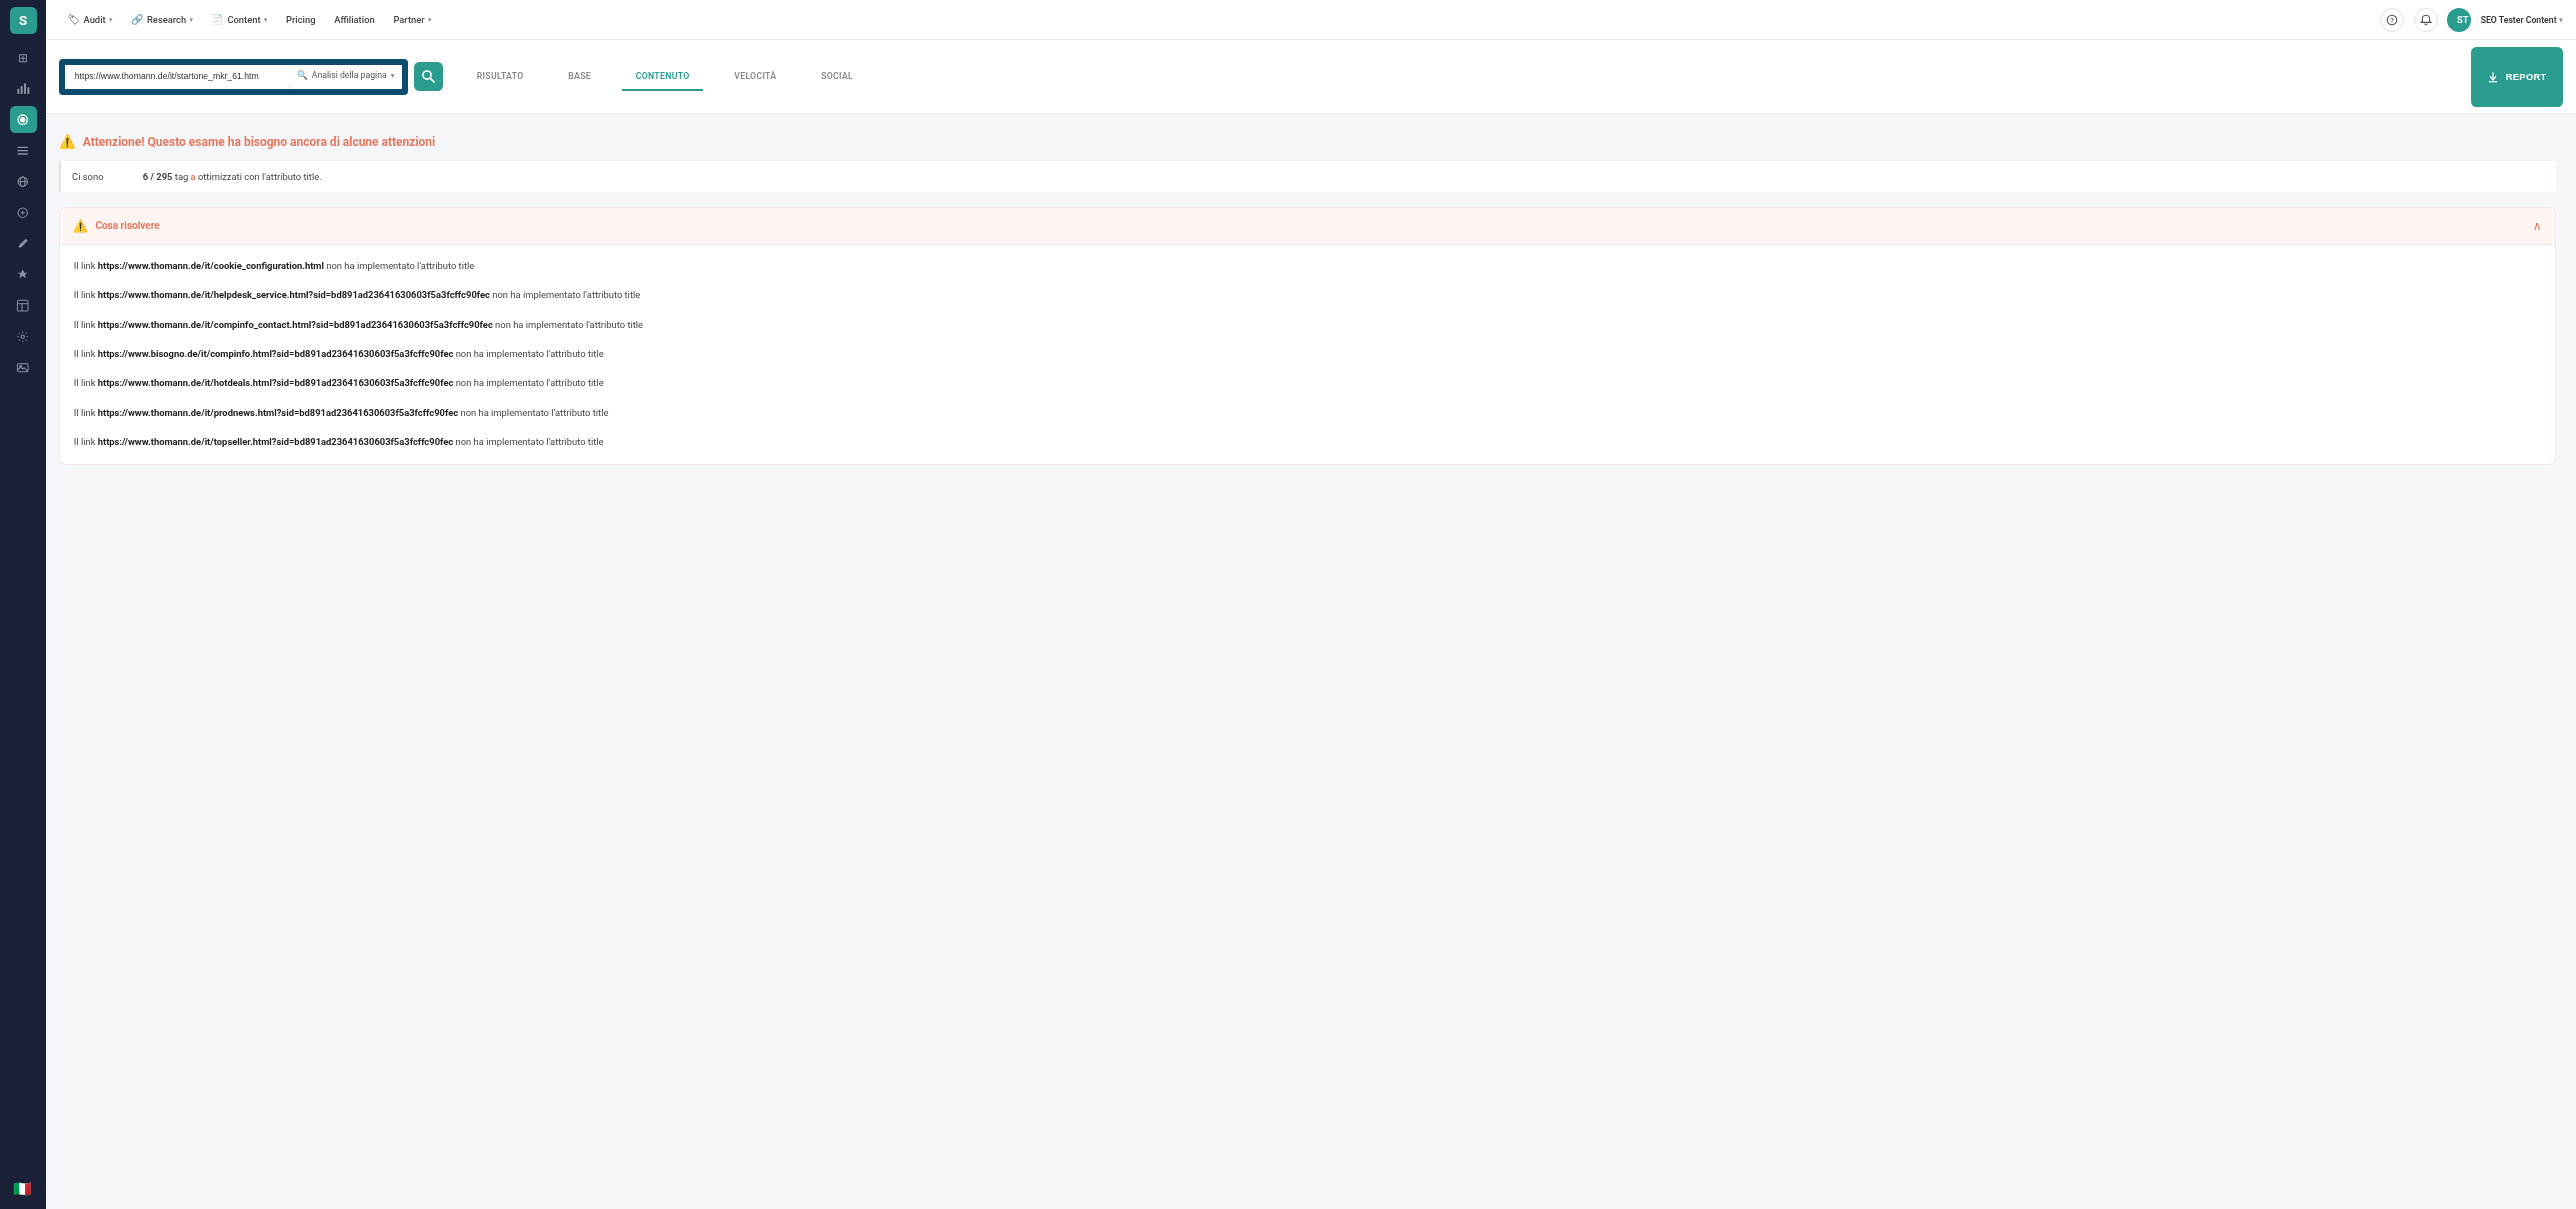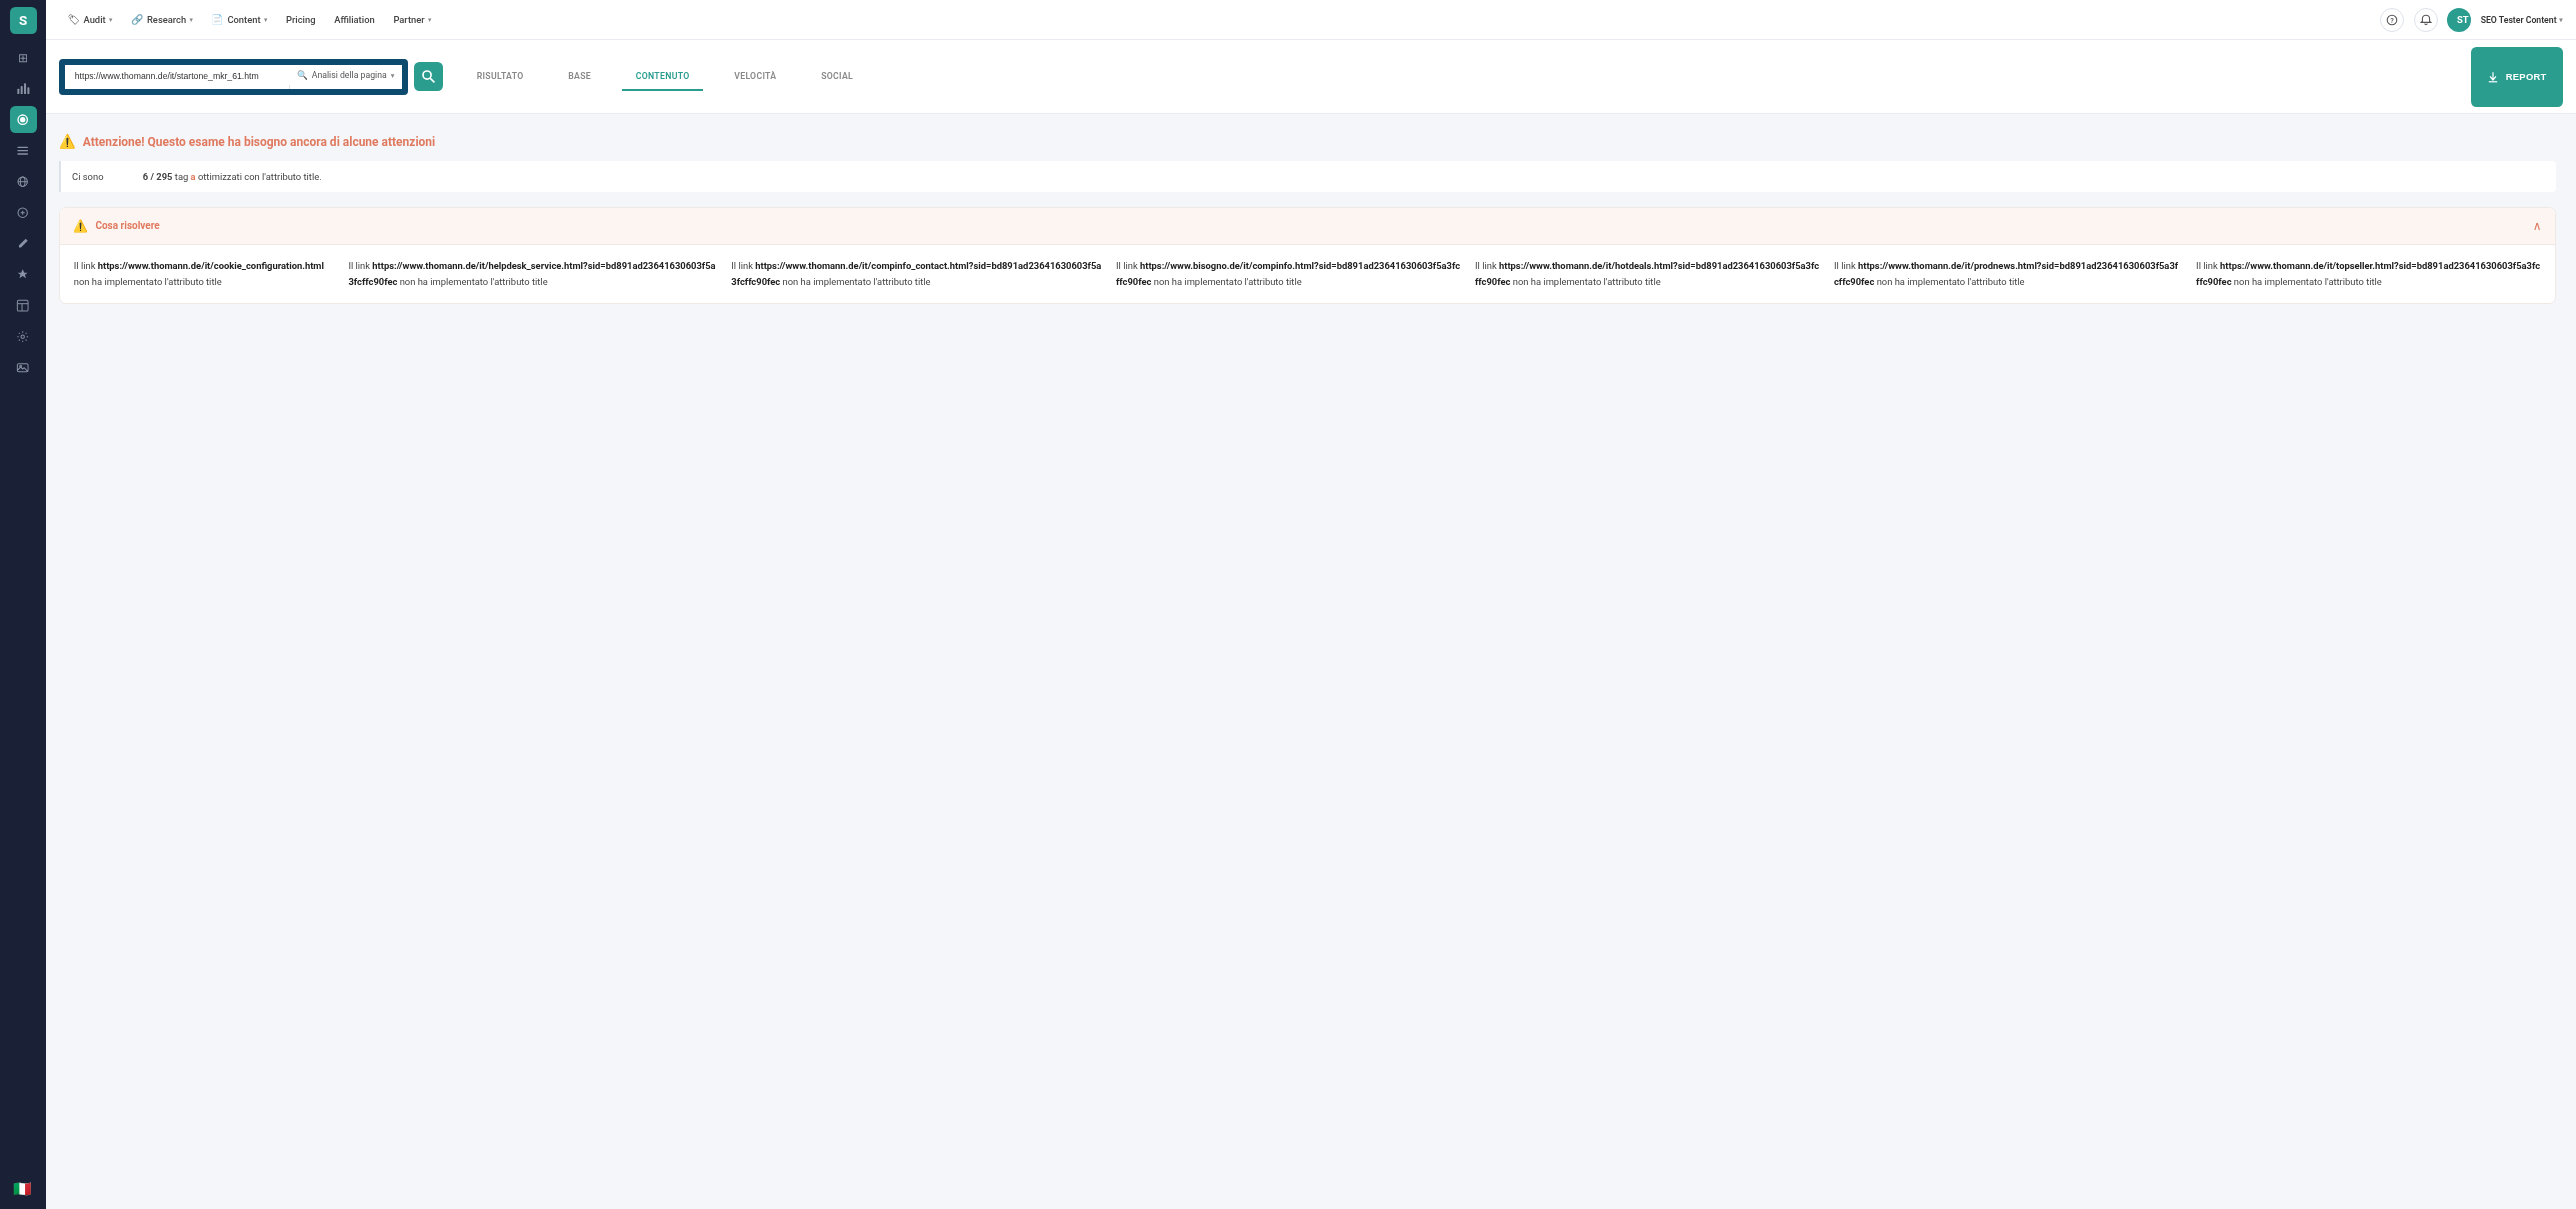--- a/index.html
+++ b/index.html
@@ -57,21 +57,21 @@
     .info-line strong { font-weight: 700; padding-left: 37px; }
     .info-line .tag-a { color: #e07a5f; font-weight: 700; }
 
     
     .cosa-risolvere { background: #fff; border-radius: 6.7px; border: 0.7px solid #f0e8e4; }
     .cosa-header { display: flex; align-items: center; justify-content: space-between; padding: 10.7px 13.4px; background: #fdf5f2; border-radius: 6.7px 6.7px 0 0; cursor: pointer; border-bottom: 0.7px solid #f0e8e4; }
     .cosa-header-left { display: flex; align-items: center; gap: 6.7px; }
     .cosa-warn-icon { color: #e07a5f; font-size: 12px; }
     .cosa-title { font-size: 10px; font-weight: 700; color: #e07a5f; }
     .cosa-chevron { color: #e07a5f; font-size: 12px; }
-    .cosa-content { padding: 13.4px; display: flex; flex-direction: row; gap: 13.4px; }
+    .cosa-content { padding: 13.4px; display: flex; flex-direction: column; gap: 13.4px; }
     .link-item { font-size: 9.4px; color: #444; line-height: 1.7; }
     .link-item a, .link-bold { font-weight: 700; color: #222; word-break: break-all; }
 
     
     .right-panel::-webkit-scrollbar { width: 5.4px; }
     .right-panel::-webkit-scrollbar-track { background: #f0f0f0; }
     .right-panel::-webkit-scrollbar-thumb { background: #ccc; border-radius: 2.7px; }
   </style>
 </head>
 <body>

